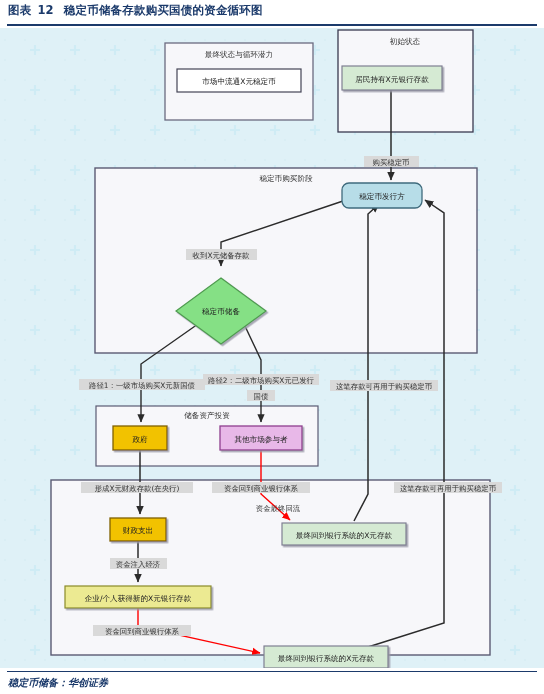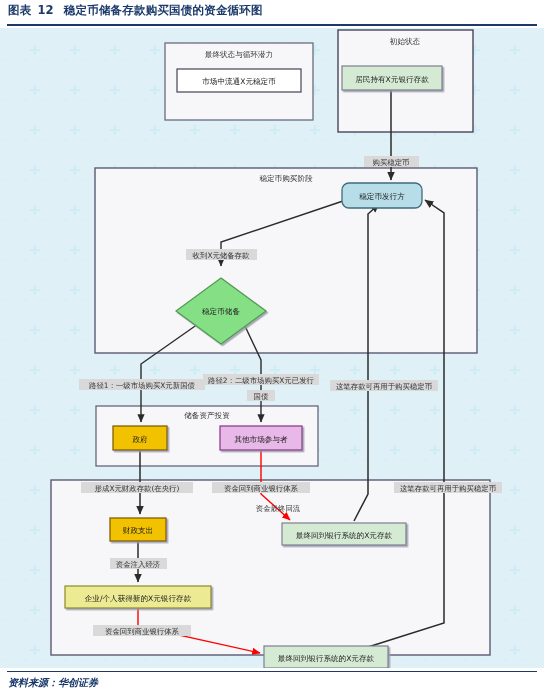--- a/index.html
+++ b/index.html
@@ -203,13 +203,13 @@
       <text class="cn nodelbl" x="344" y="509.5" text-anchor="middle">最终回到银行系统的X元存款</text>
     </g>
     <g>
       <rect x="264" y="618" width="124" height="22" fill="#d5ead3" stroke="#7f7f92" stroke-width="1.2" filter="url(#shad)"></rect>
       <text class="cn nodelbl" x="326" y="632.5" text-anchor="middle">最终回到银行系统的X元存款</text>
     </g>
   </svg>
 </div>
 
 <div id="footer-rule"></div>
-<div id="footer">资料来源：华创证券</div>
+<div id="footer">稳定币储备：华创证券</div>
 
 </body></html>

